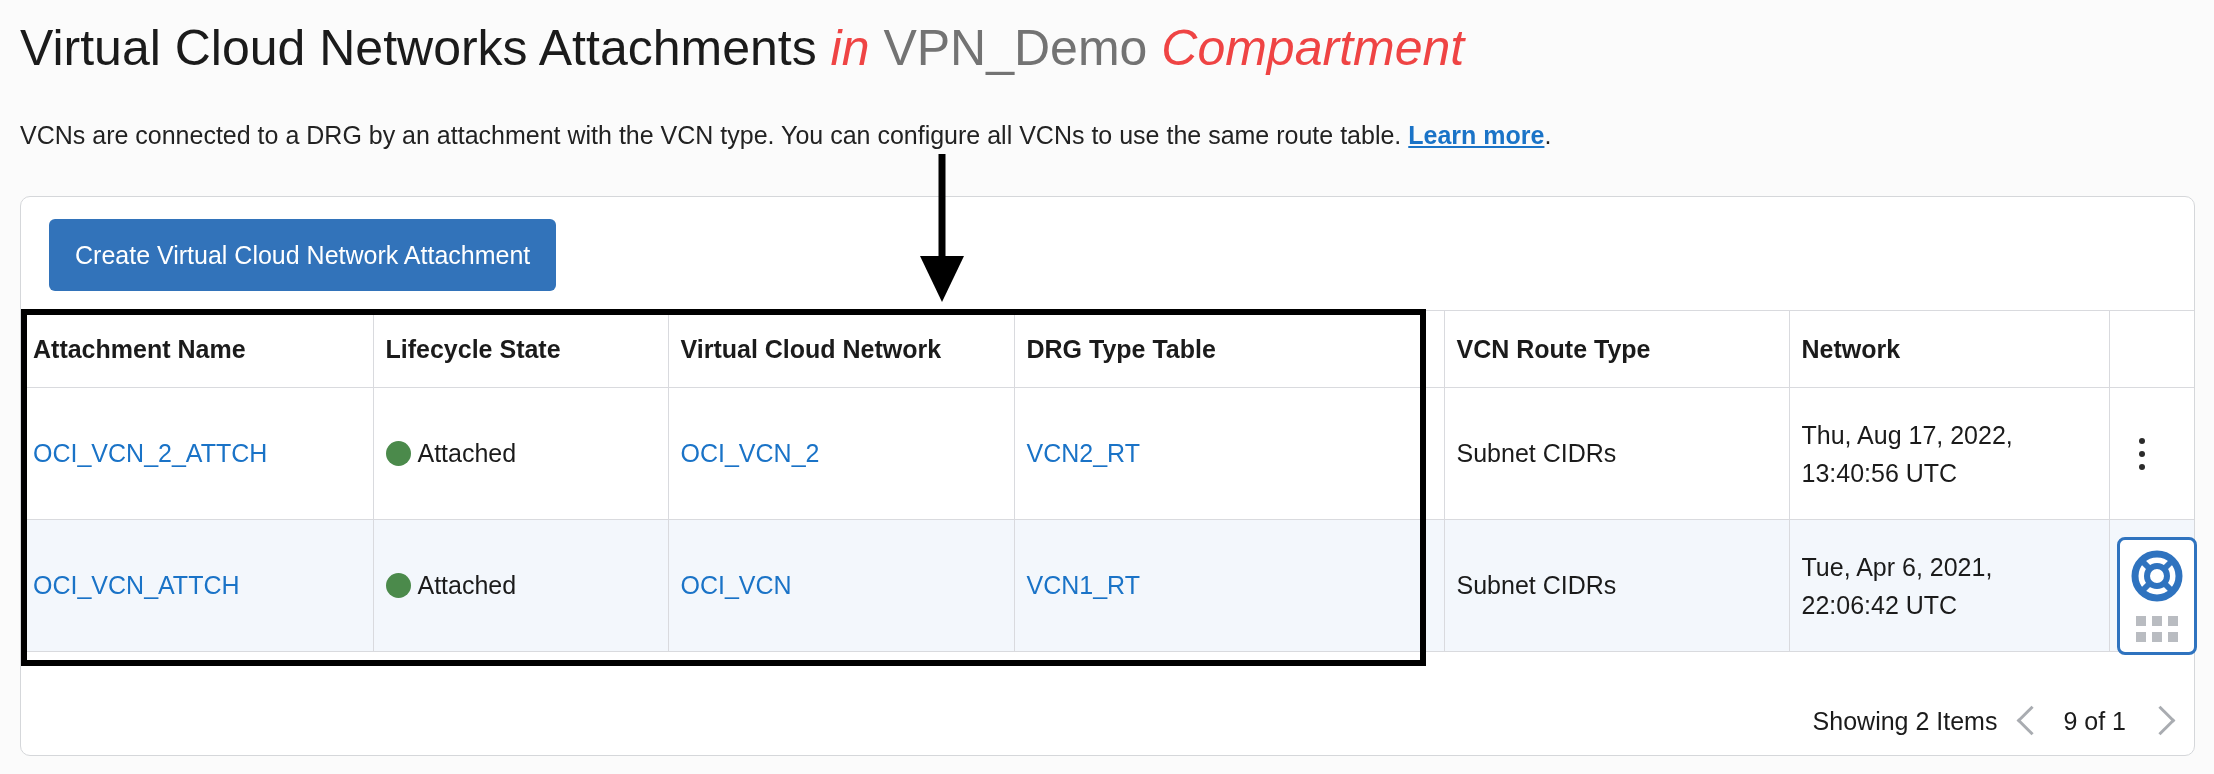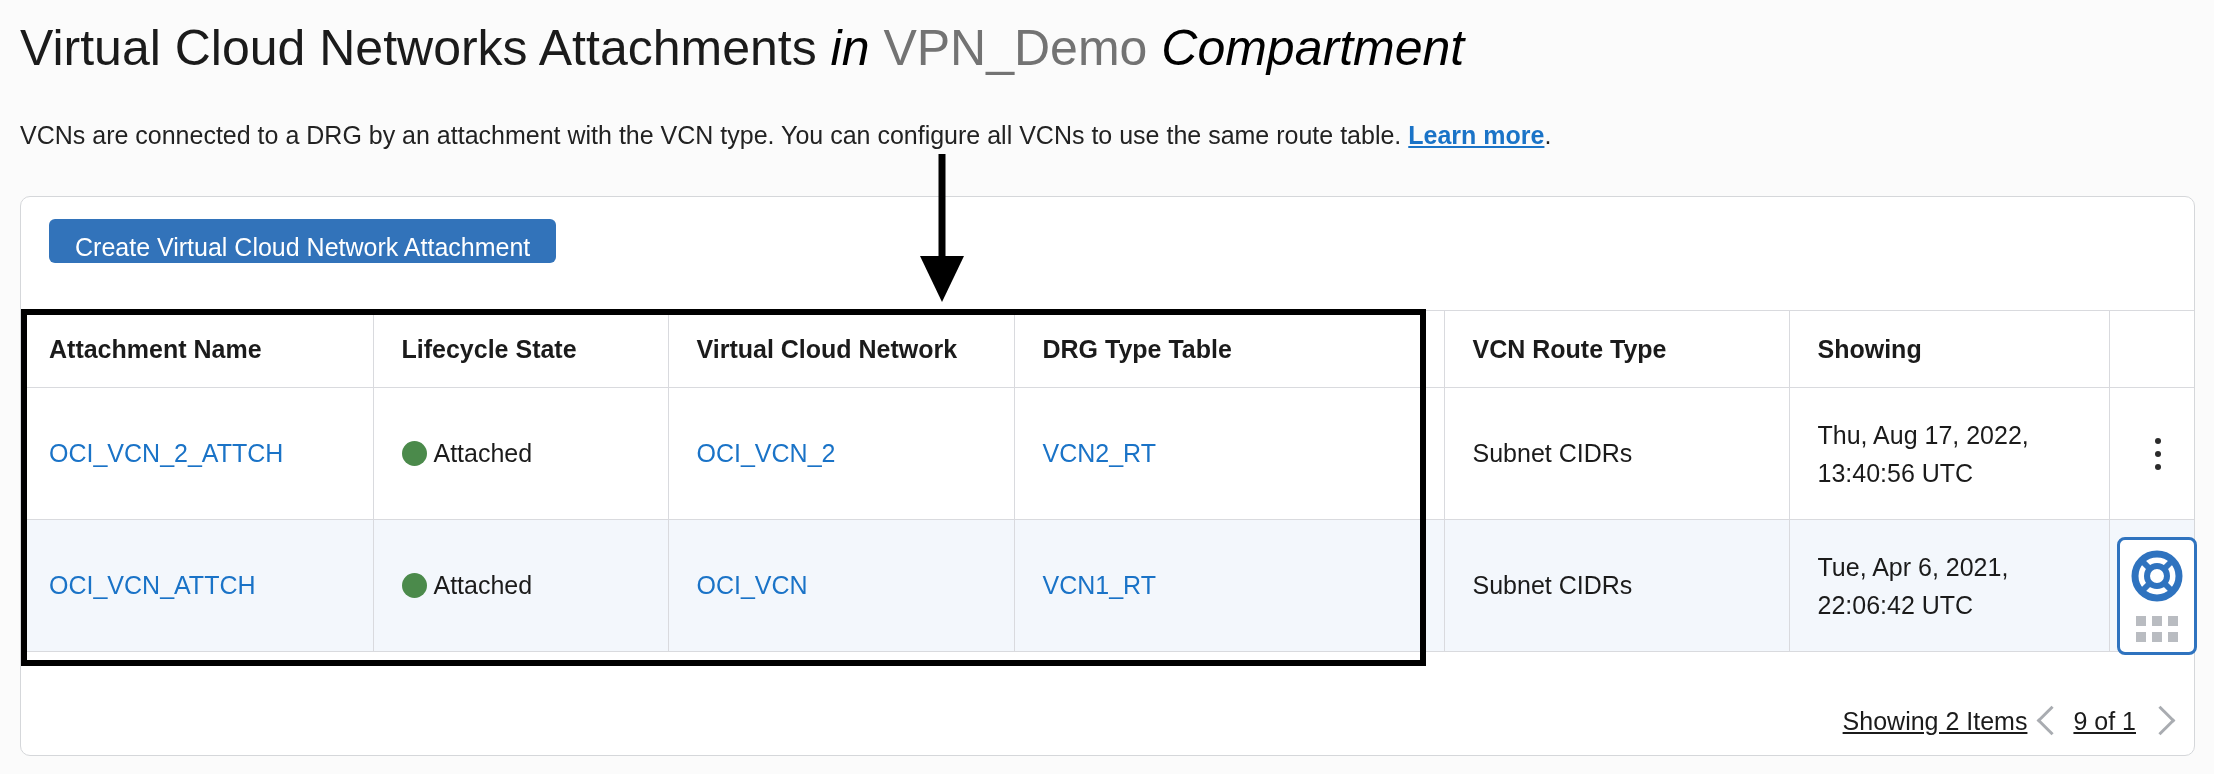--- a/index.html
+++ b/index.html
@@ -11,57 +11,57 @@
     overflow: hidden;
   }
   .page { position: relative; width: 2214px; height: 774px; background: #fbfbfb; }
 
   
   .page-title {
     position: absolute; left: 20px; top: 18px;
     font-size: 50px; line-height: 60px; font-weight: 400; color: #1b1b1b;
     white-space: nowrap;
   }
-  .page-title .muted { color: #000000; font-style: italic; }
+  .page-title .muted { color: #ef4444; font-style: italic; }
   .page-title .strong { color: #737373; }
 
   .page-subtitle {
     position: absolute; left: 20px; top: 120px;
     font-size: 25px; line-height: 30px; color: #222; white-space: nowrap;
   }
   .page-subtitle a { color: #1a73c7; text-decoration: underline; font-weight: bold; }
 
   
   .card {
     position: absolute; left: 20px; top: 196px;
     width: 2175px; height: 560px;
     background: #ffffff;
     border: 1px solid #d5d7da;
     border-radius: 10px;
   }
 
   .create-btn {
     position: absolute; left: 28px; top: 22px;
-    height: 44px; padding: 0 26px;
+    height: 72px; padding: 0 26px;
     background: #3273ba; color: #fff;
     border: none; border-radius: 6px;
     font-size: 25px; font-family: "Liberation Sans", sans-serif;
     line-height: 56px; cursor: pointer; white-space: nowrap;
   }
 
   
   table.attachments {
     position: absolute; left: 0px; top: 113px;
     width: 2173px;
     border-collapse: collapse;
     table-layout: fixed;
   }
   table.attachments th, table.attachments td {
     text-align: left;
-    padding: 0 28px;
+    padding: 0 12px;
     font-size: 25px;
     color: #1b1b1b;
     vertical-align: middle;
     border-right: 1px solid #d9dade;
     border-bottom: 1px solid #d9dade;
     border-top: 1px solid #d9dade;
   }
   table.attachments th {
     font-weight: bold; height: 77px;
   }
@@ -89,22 +89,22 @@
 
   .kebab {
     width: 40px; height: 46px; cursor: pointer;
     display: flex; flex-direction: column; align-items: center; justify-content: center; gap: 7px;
   }
   .kebab i { width: 6px; height: 6px; border-radius: 50%; background: #2b2b2b; display: block; }
 
   
   .table-footer {
     position: absolute; right: 22px; bottom: 14px;
-    display: flex; align-items: center; gap: 10px;
-    font-size: 25px; color: #1b1b1b; text-decoration: underline;
+    display: flex; align-items: center; gap: 20px;
+    font-size: 25px; color: #1b1b1b;
   }
   .chev {
     width: 26px; height: 40px; position: relative; cursor: pointer; flex: none;
   }
   .chev::before {
     content: ""; position: absolute; top: 9px; left: 4px;
     width: 18px; height: 18px;
     border-top: 3px solid #a9acb1; border-right: 3px solid #a9acb1;
   }
   .chev.left::before  { transform: rotate(-135deg); }
@@ -167,21 +167,21 @@
           <col class="col-6">
           <col class="col-7">
       </colgroup>
       <thead>
         <tr>
           <th>Attachment Name</th>
           <th>Lifecycle State</th>
           <th>Virtual Cloud Network</th>
           <th>DRG Type Table</th>
           <th>VCN Route Type</th>
-          <th>Showing</th>
+          <th>Network</th>
           <th></th>
         </tr>
       </thead>
       <tbody>
         <tr>
           <td>
             <span class="cell-link">OCI_VCN_2_ATTCH</span>
           </td>
           <td>
             <span class="state-cell">

